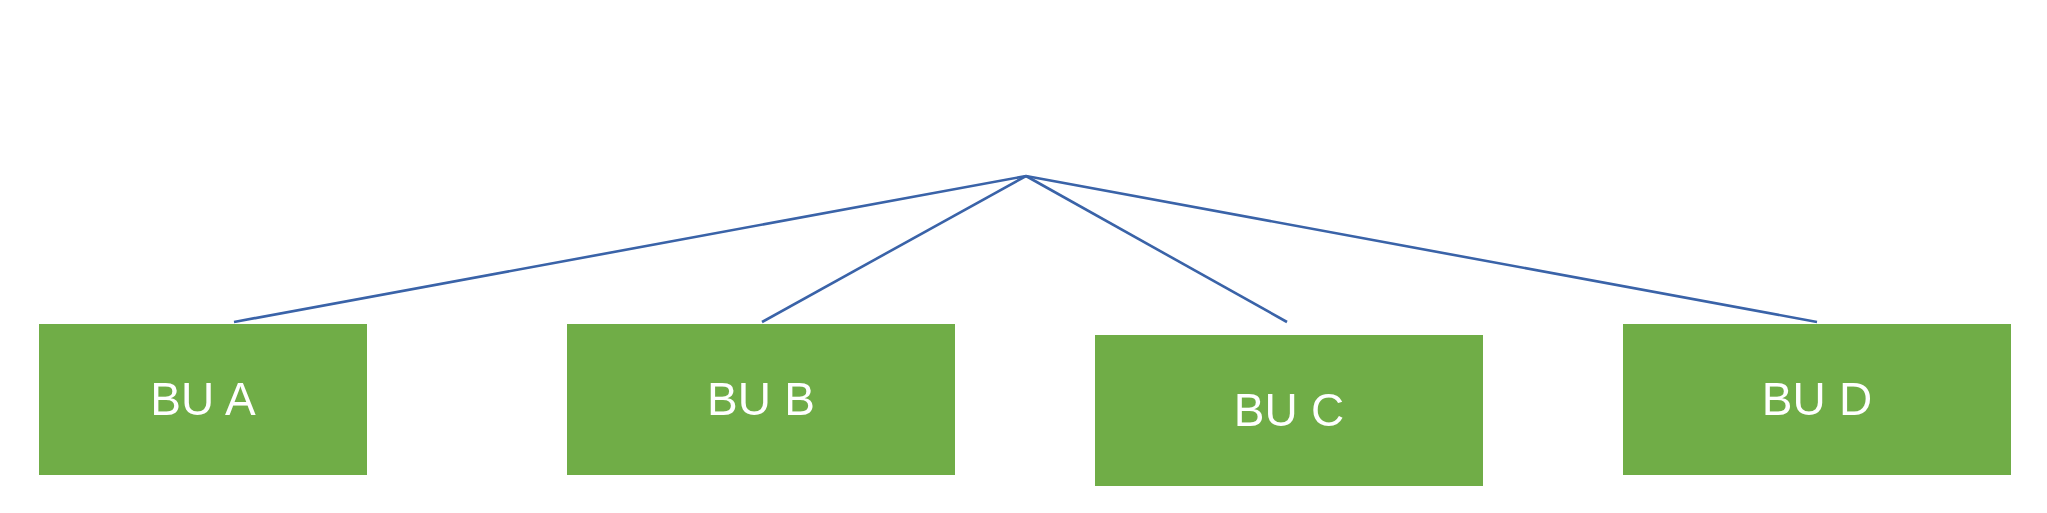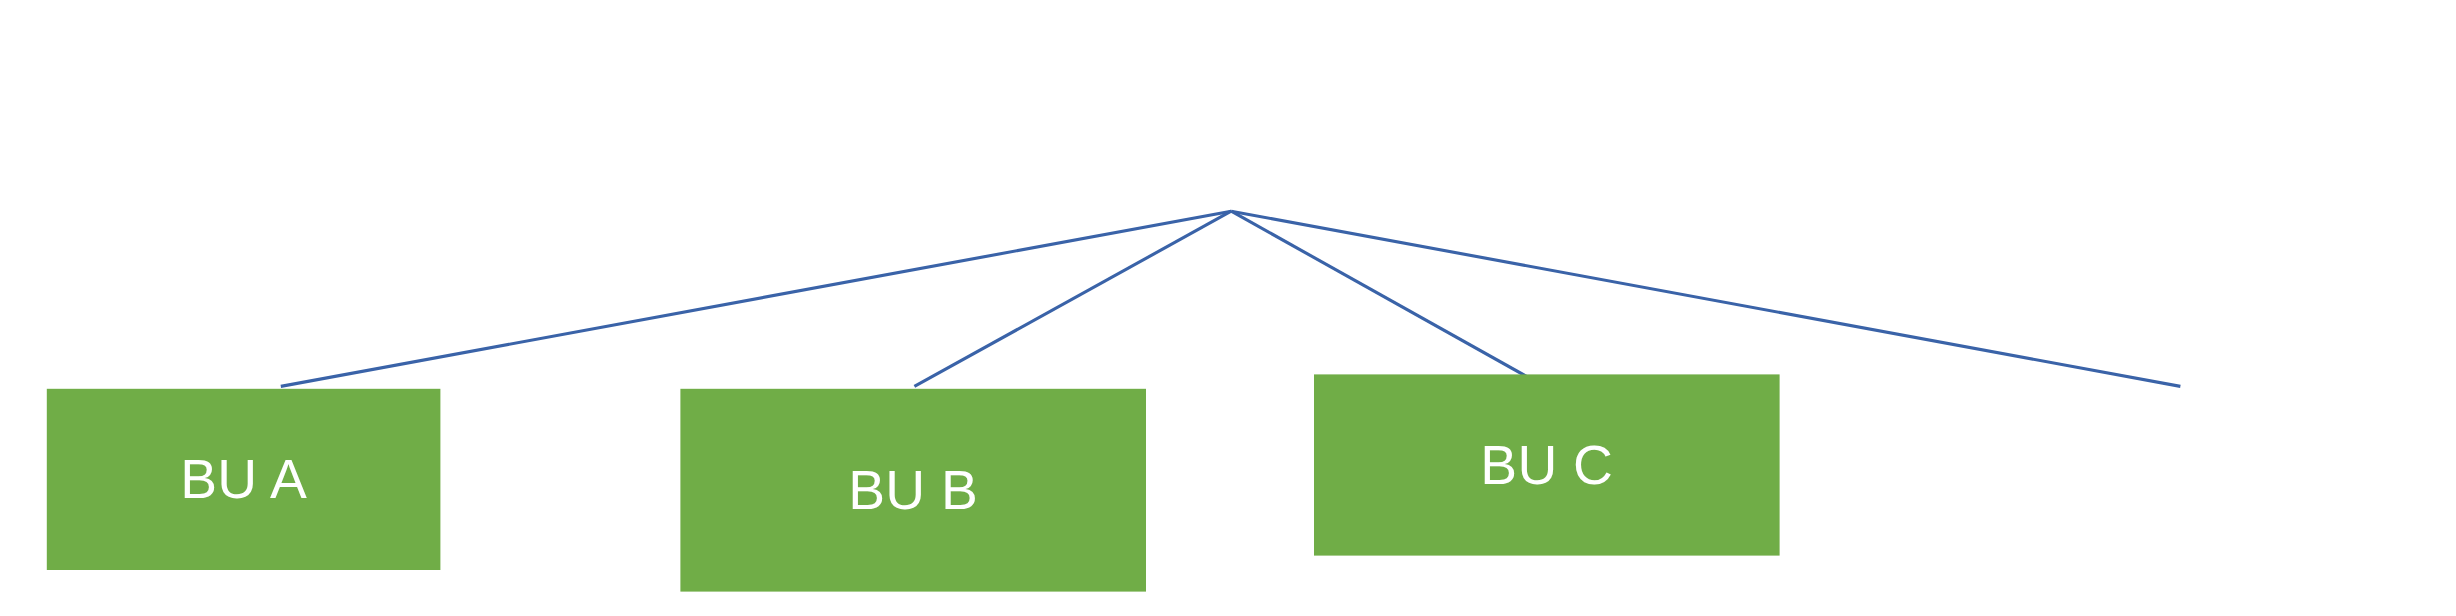--- a/index.html
+++ b/index.html
@@ -72,22 +72,25 @@
       <line x1="1026" y1="176" x2="762" y2="322" stroke="#3A63A8" stroke-width="2.6" stroke-linecap="butt"></line>
       <line x1="1026" y1="176" x2="1287" y2="322" stroke="#3A63A8" stroke-width="2.6" stroke-linecap="butt"></line>
       <line x1="1026" y1="176" x2="1817" y2="322" stroke="#3A63A8" stroke-width="2.6" stroke-linecap="butt"></line>
     </svg>
 
 
   <div class="node node-leaf leaf-a" style="left: 39px; top: 324px; width: 328px; height: 151px; background: rgb(112, 173, 71); color: rgb(255, 255, 255);">
     <span class="node-label">BU A</span>
   </div>
 
-  <div class="node node-leaf leaf-b" style="left: 567px; top: 324px; width: 388px; height: 169px; background: rgb(112, 173, 71); color: rgb(255, 255, 255);">
+  <div class="node node-leaf leaf-b" style="left: 567px; top: 324px; width: 388px; height: 151px; background: rgb(112, 173, 71); color: rgb(255, 255, 255);">
     <span class="node-label">BU B</span>
   </div>
 
-  <div class="node node-leaf leaf-c" style="left: 1095px; top: 312px; width: 388px; height: 151px; background: rgb(112, 173, 71); color: rgb(255, 255, 255);">
+  <div class="node node-leaf leaf-c" style="left: 1095px; top: 335px; width: 388px; height: 151px; background: rgb(112, 173, 71); color: rgb(255, 255, 255);">
     <span class="node-label">BU C</span>
   </div>
 
+  <div class="node node-leaf leaf-d" style="left: 1623px; top: 324px; width: 388px; height: 151px; background: rgb(112, 173, 71); color: rgb(255, 255, 255);">
+    <span class="node-label">BU D</span>
+  </div>
 
 </div>
 
 </body></html>

